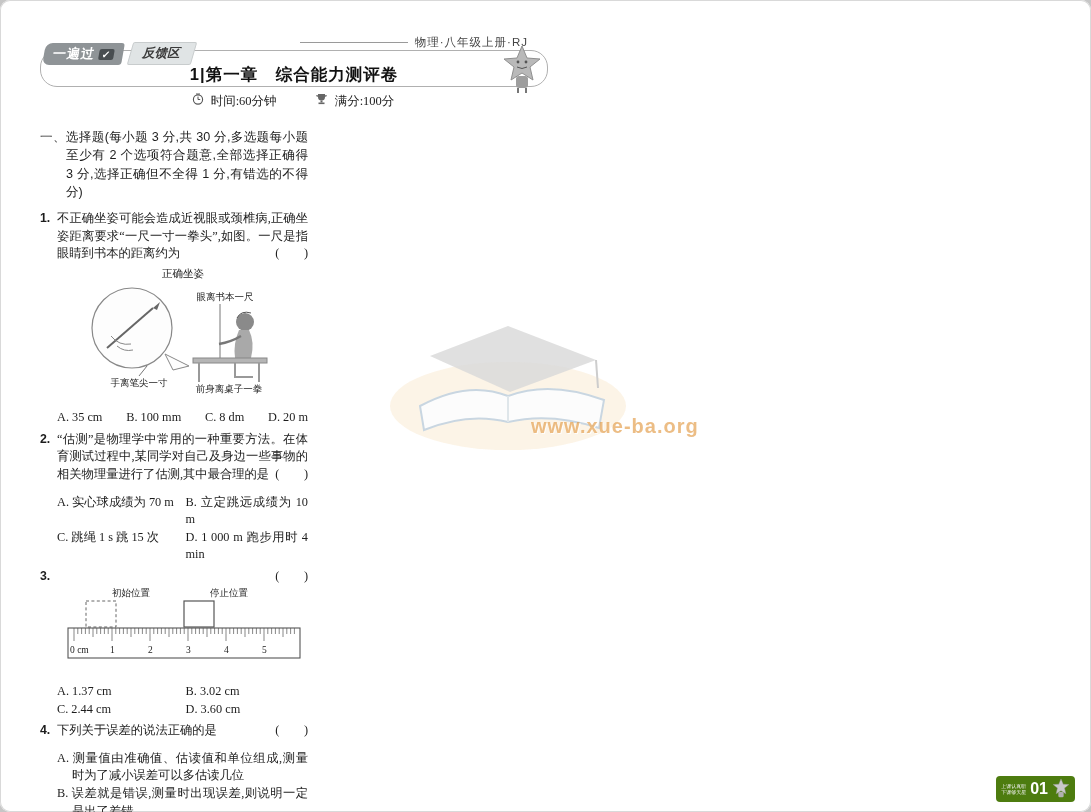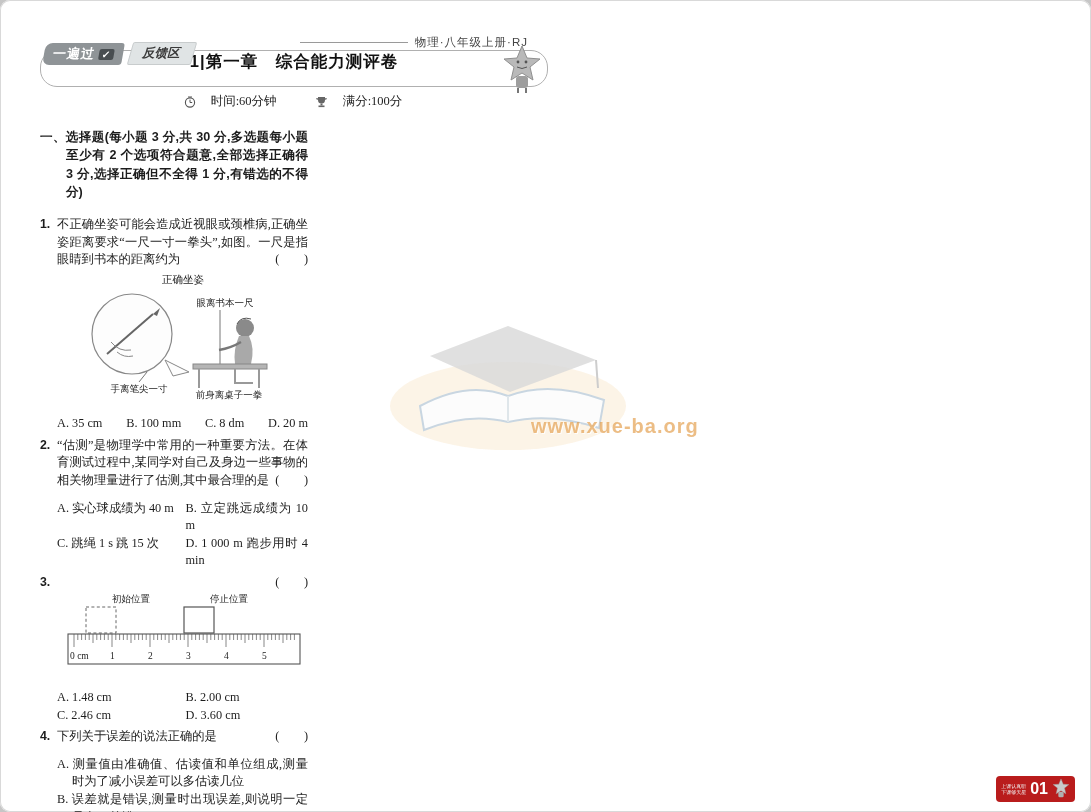--- a/index.html
+++ b/index.html
@@ -8,51 +8,51 @@
         box-shadow:0 0 0 1px #d9d9d9 inset;}
   
   .tabs{position:absolute;left:44px;top:42px;display:flex;align-items:center;z-index:5;
         font-family:"Liberation Sans",sans-serif;}
   .t1{background:#8f9497;color:#fff;font-weight:700;font-size:13px;padding:2px 9px;
       border-radius:7px 3px 3px 7px;transform:skewX(-10deg);letter-spacing:1px;display:flex;align-items:center;}
   .t1 .chk{background:#484d50;margin-left:4px;padding:0 3px;font-size:10px;border-radius:2px;}
   .t2{background:#e0e4e5;color:#3a3a3a;font-weight:700;font-size:12.5px;padding:2px 12px;
       margin-left:7px;transform:skewX(-16deg);border:1px solid #c8cccd;border-radius:2px;}
   .titlebox{position:absolute;left:40px;top:50px;width:506px;height:35px;
-            border:1.4px solid #b0b0b0;border-radius:17px;display:flex;align-items:flex-start;justify-content:center;}
+            border:1.4px solid #b0b0b0;border-radius:17px;display:flex;align-items:flex-end;justify-content:center;}
   .title{font-family:"Liberation Sans",sans-serif;font-weight:700;font-size:16.5px;letter-spacing:1px;color:#111;}
   .edition{position:absolute;left:300px;top:35px;width:228px;display:flex;align-items:center;
            font-family:"Liberation Sans",sans-serif;font-size:11.5px;color:#444;letter-spacing:1px;z-index:6;}
   .edition .rule{flex:1;height:0;border-top:1.2px solid #9a9a9a;margin-right:7px;}
   .mascot{position:absolute;left:502px;top:44px;z-index:7;}
   .timerow{position:absolute;left:40px;top:93px;width:506px;display:flex;justify-content:center;gap:38px;
            font-size:12.5px;color:#222;}
-  .timerow .it{display:flex;align-items:center;gap:15px;}
+  .timerow .it{display:flex;align-items:flex-start;gap:7px;}
   
   .col{position:absolute;text-align:justify;}
   .c1{left:40px;top:128px;width:268px;}
-  .sec{font-family:"Liberation Sans",sans-serif;font-weight:700;font-size:12.6px;line-height:1.45;
-       padding-left:26px;text-indent:-26px;margin-bottom:15px;}
+  .sec{font-family:"Liberation Sans",sans-serif;font-weight:400;font-size:12.6px;line-height:1.45;
+       padding-left:26px;text-indent:-26px;margin-bottom:9px;}
   .q{position:relative;padding-left:17px;font-size:12.3px;line-height:1.43;margin-top:4px;}
   .qn{position:absolute;left:0;top:0;font-weight:700;font-family:"Liberation Sans",sans-serif;}
   .br{float:right;}
   .opts{margin-top:10px;}
   .o1 .op{display:block;padding-left:15px;text-indent:-15px;}
   .o2{display:grid;grid-template-columns:1.05fr 1fr;}
   .o4{display:flex;justify-content:space-between;}
   .fig{text-align:center;margin:3px 0;}
   svg text{font-family:"Liberation Serif",serif;}
   
   .wm-img{position:absolute;left:358px;top:288px;opacity:.55;pointer-events:none;z-index:1;}
   .wm-text{position:absolute;left:531px;top:415px;width:306px;z-index:2;pointer-events:none;
            font-family:"Liberation Sans",sans-serif;font-weight:700;font-size:20px;letter-spacing:1px;
            color:rgba(224,148,58,.62);text-shadow:1px 1px 0 rgba(255,255,255,.8);}
   .colwrap{position:relative;z-index:3;}
   
-  .badge{position:absolute;right:16px;bottom:10px;background:#b91c1c;border-radius:4px;
+  .badge{position:absolute;right:16px;bottom:10px;background:#4d7c0f;border-radius:4px;
          display:flex;align-items:center;gap:4px;padding:2px 5px;z-index:8;}
   .badge .sl{font-size:5px;line-height:1.25;color:#f2f2f2;font-family:"Liberation Sans",sans-serif;}
   .badge .pg{font-size:16px;font-weight:700;color:#fff;font-family:"Liberation Sans",sans-serif;}
 </style>
 </head>
 <body>
 
 <div class="page">
 
   <div class="wm-img">
@@ -146,21 +146,21 @@
         <span class="op">B. 100 mm</span>
         <span class="op">C. 8 dm</span>
         <span class="op">D. 20 m</span>
       </div>
     </div>
 
     <div class="q">
       <span class="qn">2.</span>
       <div class="stem"><span>“估测”是物理学中常用的一种重要方法。在体育测试过程中,某同学对自己及身边一些事物的相关物理量进行了估测,其中最合理的是</span><span class="br">(　　)</span></div>
       <div class="opts o2">
-        <span class="op">A. 实心球成绩为 40 m</span>
+        <span class="op">A. 实心球成绩为 70 m</span>
         <span class="op">B. 立定跳远成绩为 10 m</span>
         <span class="op">C. 跳绳 1 s 跳 15 次</span>
         <span class="op">D. 1 000 m 跑步用时 4 min</span>
       </div>
     </div>
 
     <div class="q">
       <span class="qn">3.</span>
       <div class="stem"><span class="br">(　　)</span></div>
       <div class="fig">
@@ -233,23 +233,23 @@
           </g>
           <text x="10" y="67" font-size="9.5" fill="#222">0 cm</text>
           <text x="50" y="67" font-size="9.5" fill="#222">1</text>
           <text x="88" y="67" font-size="9.5" fill="#222">2</text>
           <text x="126" y="67" font-size="9.5" fill="#222">3</text>
           <text x="164" y="67" font-size="9.5" fill="#222">4</text>
           <text x="202" y="67" font-size="9.5" fill="#222">5</text>
         </svg>
       </div>
       <div class="opts o2">
-        <span class="op">A. 1.48 cm</span>
-        <span class="op">B. 2.00 cm</span>
-        <span class="op">C. 2.46 cm</span>
+        <span class="op">A. 1.37 cm</span>
+        <span class="op">B. 3.02 cm</span>
+        <span class="op">C. 2.44 cm</span>
         <span class="op">D. 3.60 cm</span>
       </div>
     </div>
 
     <div class="q">
       <span class="qn">4.</span>
       <div class="stem"><span>下列关于误差的说法正确的是</span><span class="br">(　　)</span></div>
       <div class="opts o1">
         <span class="op">A. 测量值由准确值、估读值和单位组成,测量时为了减小误差可以多估读几位</span>
         <span class="op">B. 误差就是错误,测量时出现误差,则说明一定是出了差错</span>

